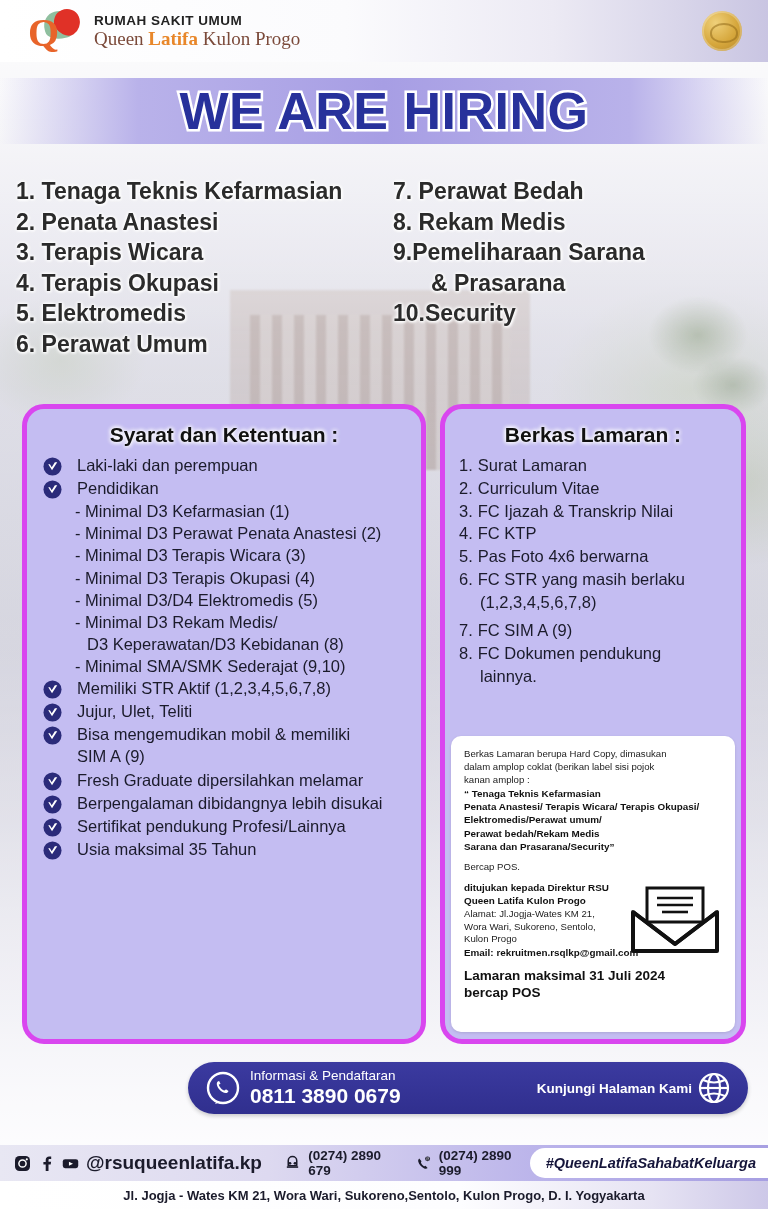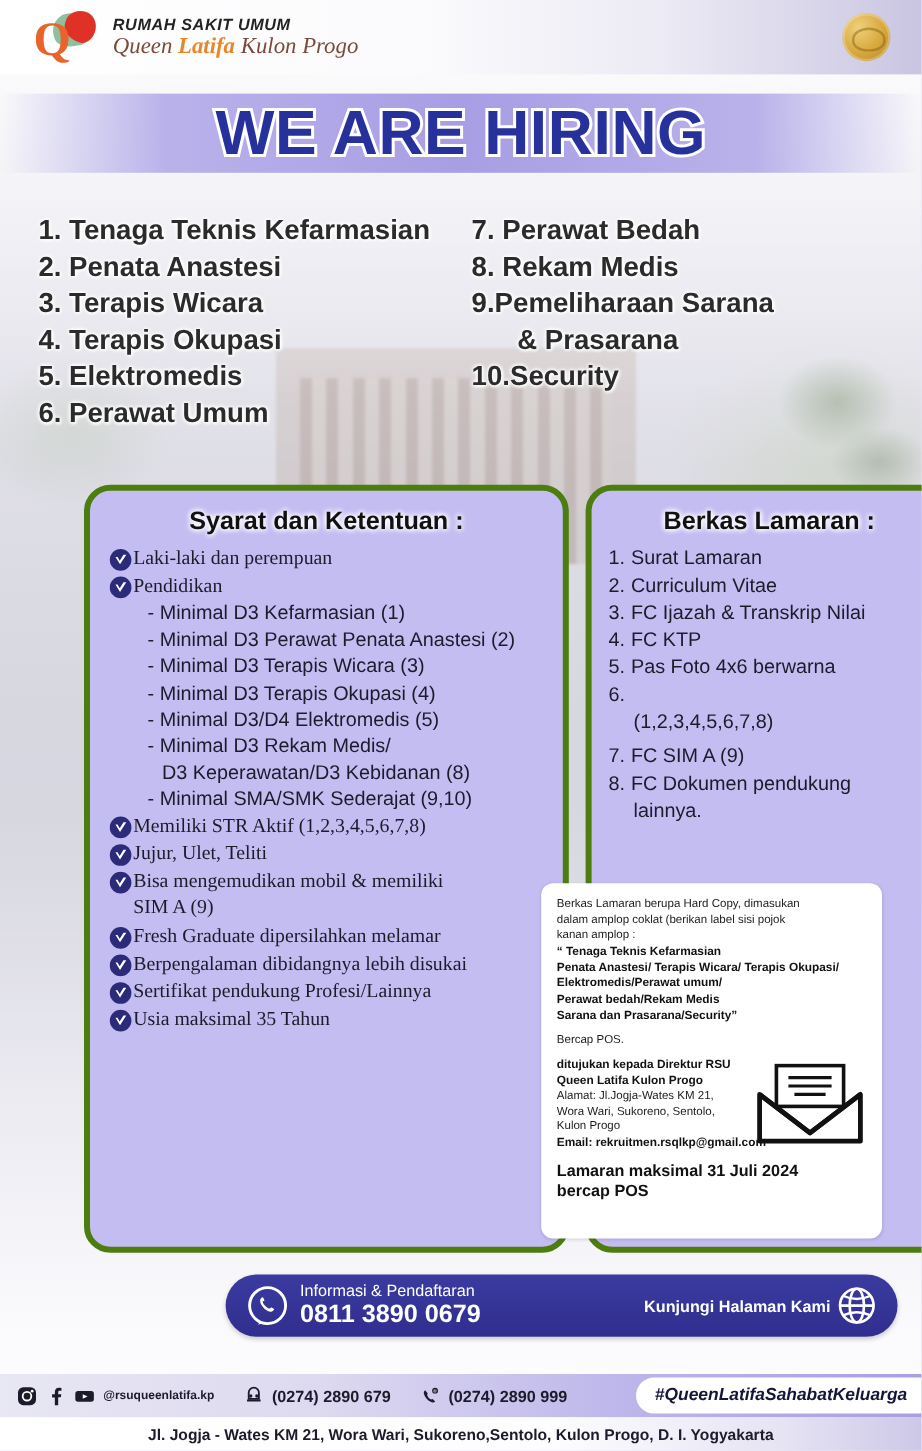--- a/index.html
+++ b/index.html
@@ -94,43 +94,43 @@
   }
   .hiring-text {
     font-size:52px; font-weight:700; color:#27319b; letter-spacing:.5px;
     font-family:"Liberation Sans", sans-serif;
     -webkit-text-stroke:5px #ffffff; paint-order:stroke fill;
   }
 
   
   .jobs {
     position:absolute; left:0; top:176px; width:768px; z-index:6;
-    display:flex; padding:0 32px;
+    display:flex; padding:0 16px;
   }
   .jobs-col { flex:1; }
   .jobs-col.right { padding-left:18px; }
   .job-item {
     font-size:23px; font-weight:700; color:#2b2b2b; line-height:1.33;
     text-shadow:0 0 4px #fff, 0 0 4px #fff, 0 0 3px #fff, 1px 1px 3px #fff;
     white-space:nowrap;
   }
   .job-item.indent { padding-left:38px; }
 
   
   .panel {
     position:absolute; z-index:7;
-    background:#c4bdf2; border:5px solid #4d7c0f; border-radius:22px;margin-left:48px;
+    background:#c4bdf2; border:5px solid #d946ef; border-radius:22px;
   }
   #panel-syarat { left:22px; top:404px; width:404px; height:640px; padding:14px 16px 10px 16px; }
   #panel-berkas { left:440px; top:404px; width:306px; height:640px; padding:14px 14px 10px 14px; }
   .panel-title {
     text-align:center; font-size:21px; font-weight:700; color:#111;
     text-shadow:0 0 5px #fff,0 0 5px #fff,0 0 4px #fff; margin-bottom:7px;
   }
-  .req-row { display:flex; align-items:flex-start; gap:1px; margin-bottom:1px;font-family:Liberation Serif, serif; }
+  .req-row { display:flex; align-items:flex-start; gap:15px; margin-bottom:1px; }
   .check-icon { width:19px; height:19px; flex:none; margin-top:3px; }
   .req-text { font-size:16.5px; color:#1b1b2b; line-height:1.34; }
   .sub-text { font-size:16.5px; color:#1b1b2b; line-height:1.34; padding-left:32px; }
   .sub-text.cont { padding-left:44px; }
 
   .doc-row { display:flex; gap:5px; font-size:16.5px; color:#1b1b2b; line-height:1.38; }
   .doc-num { flex:none; }
   .doc-sub { font-size:16.5px; color:#1b1b2b; padding-left:21px; line-height:1.38; }
 
   
@@ -162,21 +162,21 @@
   .web-url { font-size:16.5px; color:#fff; font-weight:700; }
   .globe-icon { width:32px; height:32px; flex:none; }
 
   
   .social-strip {
     position:absolute; left:0; top:1145px; width:768px; height:36px; z-index:9;
     background:linear-gradient(90deg, #e8e7f3 0%, #ddd9f0 35%, #b9b2ea 72%, #a79fe2 100%);
     display:flex; align-items:center; padding-left:14px; gap:7px;
   }
   .soc-icon { width:17px; height:17px; flex:none; }
-  .soc-handle { font-size:10px; color:#1b1b2b; font-weight:700; }
+  .soc-handle { font-size:19px; color:#1b1b2b; font-weight:700; }
   .soc-sep { width:10px; }
   .soc-phone { font-size:13.5px; color:#1b1b2b; font-weight:700; }
   .hashtag-chip {
     margin-left:auto; background:#fff; border-radius:16px 0 0 16px;
     padding:5px 12px 5px 16px; font-size:14.5px; font-weight:700;
     font-style:italic; color:#15153a; height:30px; display:flex; align-items:center;
   }
 
   
   .address-bar {
@@ -197,21 +197,21 @@
   </div>
   <div class="bg-veil"></div>
 
   <div class="header">
     <div class="header-left">
       <div class="logo-mark">
         <div class="swoosh-green"></div>
         <div class="swoosh-red"></div>
         <div class="q-letter">Q</div>
       </div>
-      <div style="margin-left:8px;font-style:italic;">
+      <div style="margin-left:8px;">
         <div class="brand-top">RUMAH SAKIT UMUM</div>
         <div class="brand-bottom"><span>Queen </span><span class="accent">Latifa</span><span> Kulon Progo</span></div>
       </div>
     </div>
     <div class="header-right">
       <div class="medal"></div>
     </div>
   </div>
 
   <div class="hiring-band">
@@ -338,20 +338,21 @@
     <div class="doc-row">
       <span class="doc-num">4.</span>
       <span>FC KTP</span>
     </div>
     <div class="doc-row">
       <span class="doc-num">5.</span>
       <span>Pas Foto 4x6 berwarna</span>
     </div>
     <div class="doc-row">
       <span class="doc-num">6.</span>
+      <span>FC STR yang masih berlaku</span>
     </div>
     <div class="doc-sub">(1,2,3,4,5,6,7,8)</div>
     <div style="height:6px;"></div>
     <div class="doc-row">
       <span class="doc-num">7.</span>
       <span>FC SIM A (9)</span>
     </div>
     <div class="doc-row">
       <span class="doc-num">8.</span>
       <span>FC Dokumen pendukung</span>

